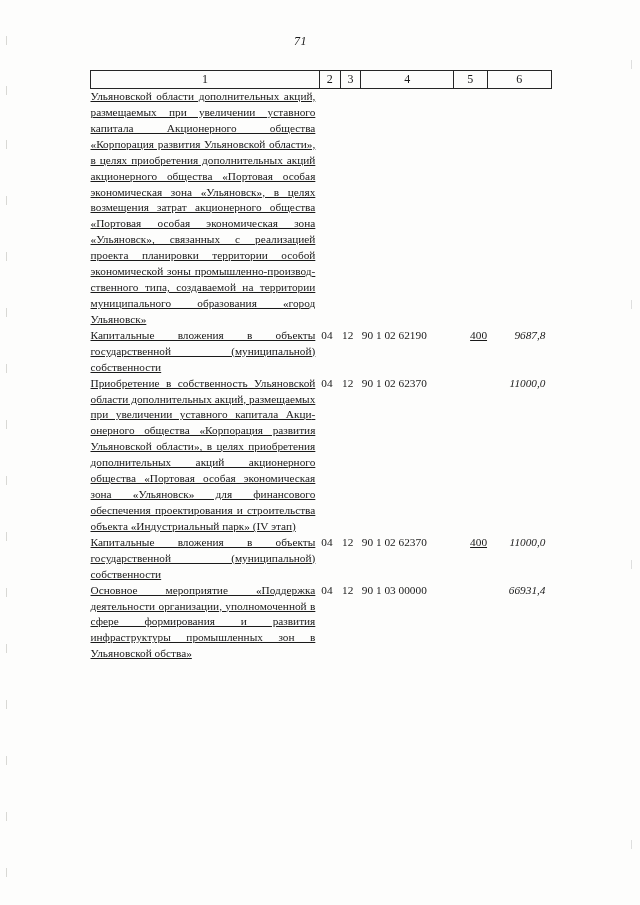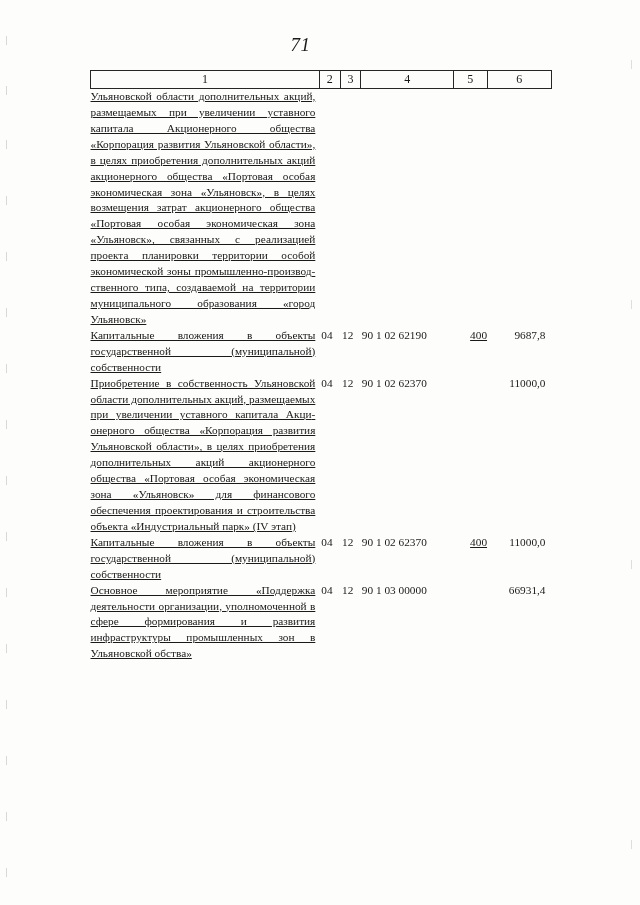--- a/index.html
+++ b/index.html
@@ -37,21 +37,21 @@
     background: #d8d8d4;
   }
   .margin-marks .tick.right { background: #dedede; }
 
   .page-number {
     position: absolute;
     top: 34px;
     left: 0;
     width: 601px;
     text-align: center;
-    font-size: 19px;
+    font-size: 12px;
     letter-spacing: 0.5px;
     font-style: italic;
   }
 
   .doc-table {
     position: absolute;
     left: 90px;
     top: 70px;
     width: 462px;
     border-collapse: collapse;
@@ -107,20 +107,21 @@
   }
   tbody .c5 {
     text-align: right;
     padding-left: 2px;
     text-decoration: underline;
   }
   tbody .c6 {
     text-align: right;
     padding-right: 6px;
     white-space: nowrap;
+    font-style: italic;
   }
 
   
   tbody tr + tr td { padding-top: 1px; }
 </style>
 </head>
 <body>
 
 <div class="page">
 

